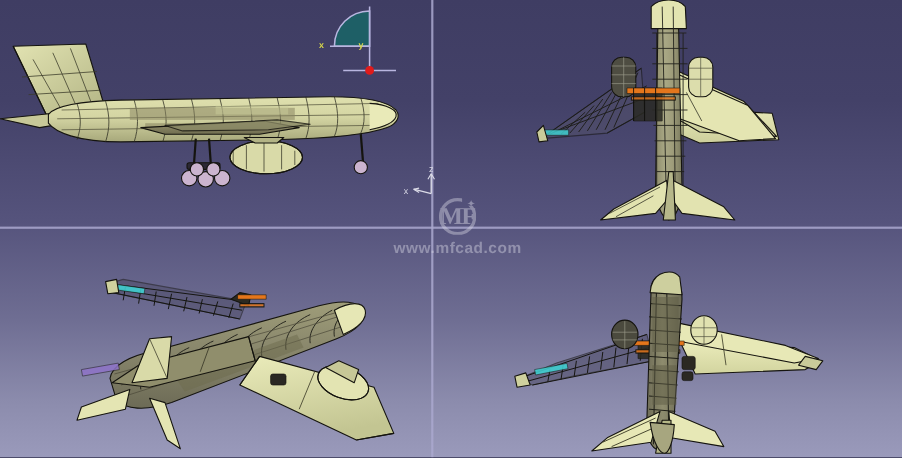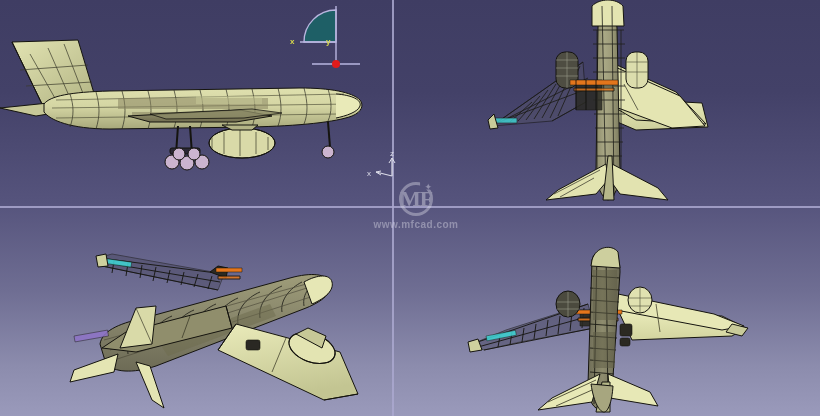--- a/index.html
+++ b/index.html
@@ -37,21 +37,21 @@
   .wm-logo .spark{
     position:absolute;right:1px;top:1px;color:#e6e6f0;font-size:9px;line-height:9px;
   }
   .wm-cn{
     font-family:"DejaVu Sans",sans-serif;
     font-size:27px;font-weight:bold;color:#d9d9e6;letter-spacing:2px;
     line-height:30px;
   }
   .wm-url{
     font-family:"Liberation Sans",sans-serif;
-    font-size:10px;font-weight:bold;color:#dcdce8;letter-spacing:.5px;margin-top:3px;
+    font-size:14px;font-weight:bold;color:#dcdce8;letter-spacing:.5px;margin-top:3px;
   }
 
   
   #compass{position:absolute;left:290px;top:4px;width:70px;height:68px;}
   #compass .lbl{position:absolute;font-size:8px;font-weight:bold;color:#d8d84a;font-family:"Liberation Sans",sans-serif;}
   #compass .lbl-x{left:0px;top:33px;}
   #compass .lbl-y{left:36px;top:33px;}
 
   
   #axis-triad{position:absolute;left:368px;top:150px;width:36px;height:34px;}

